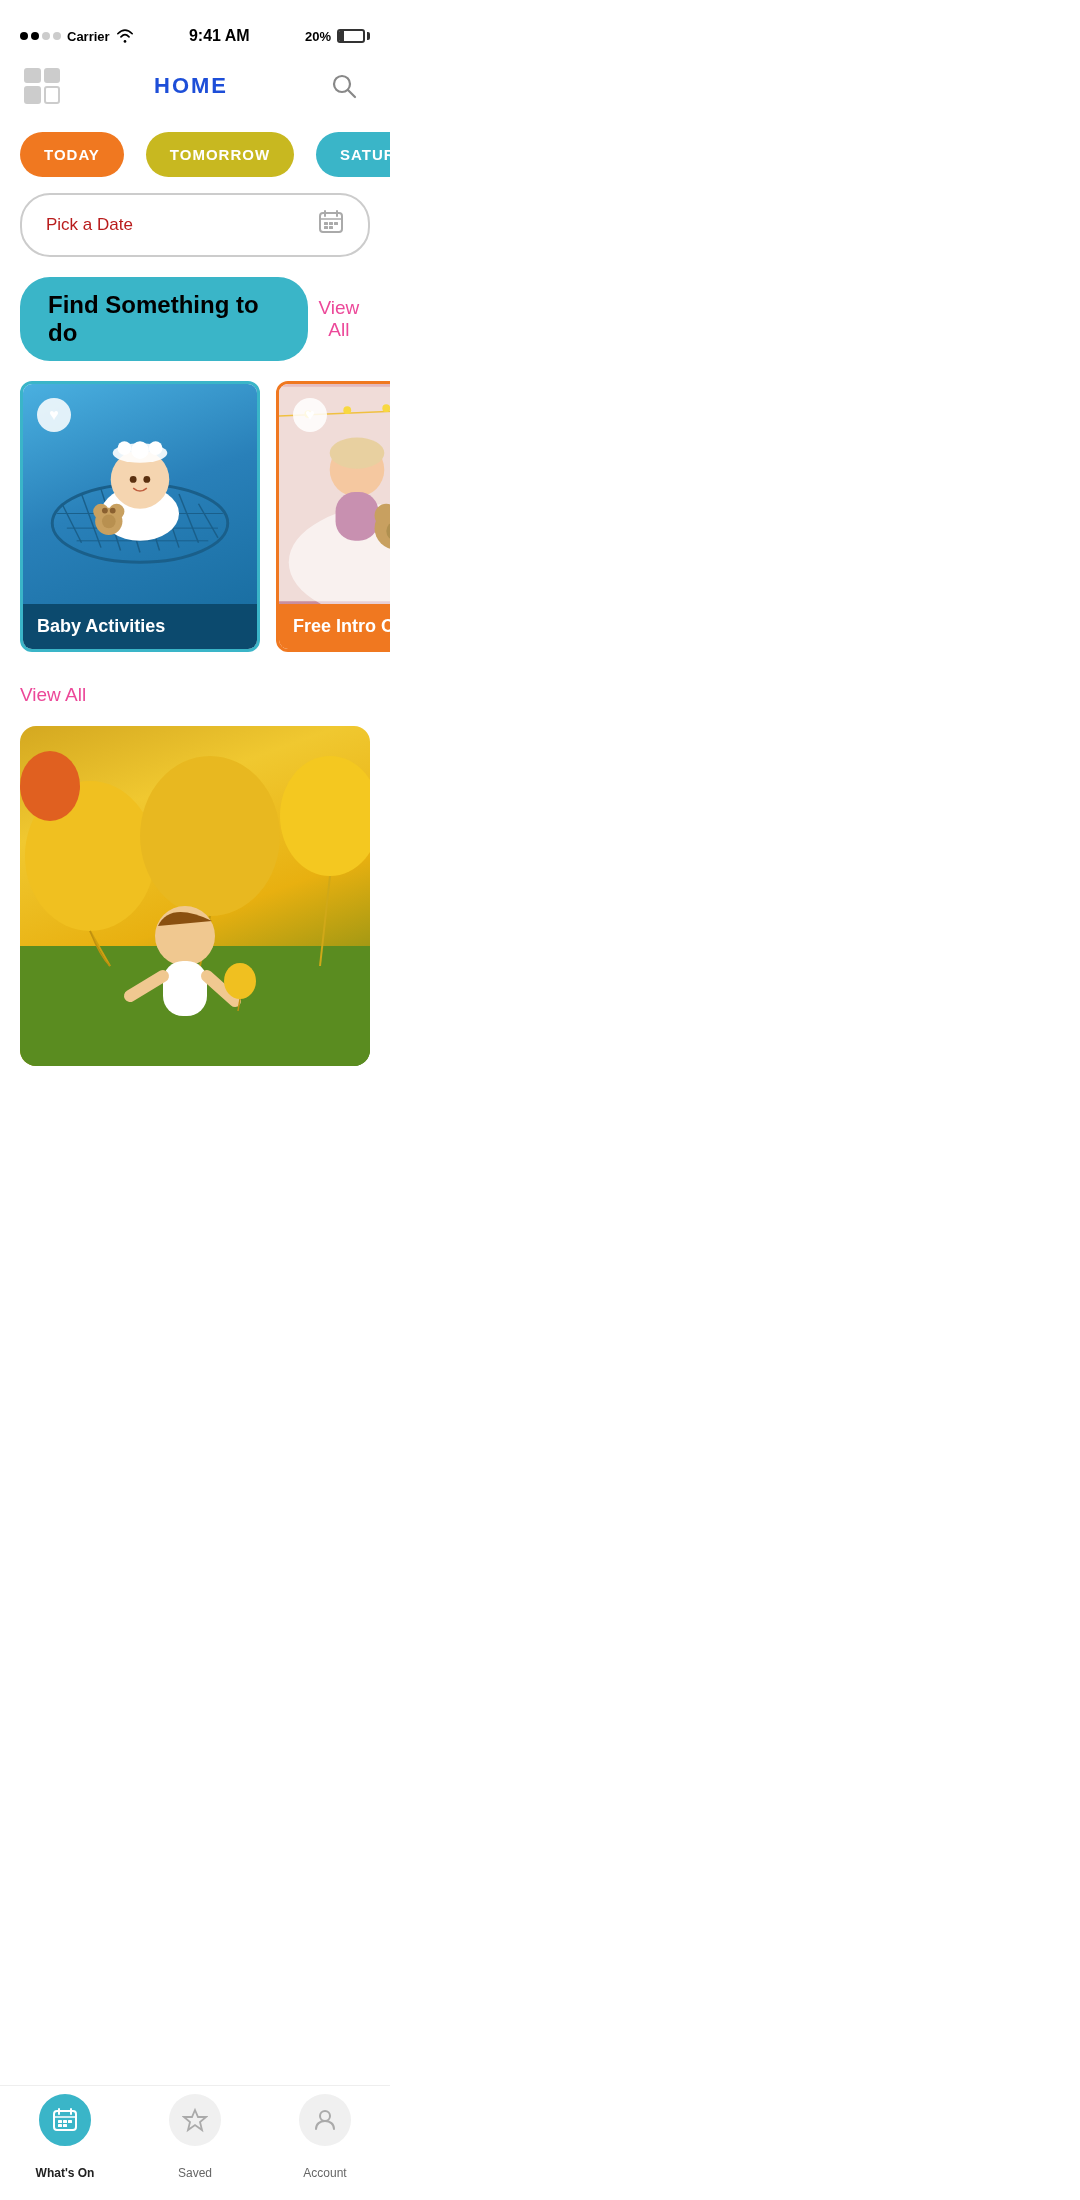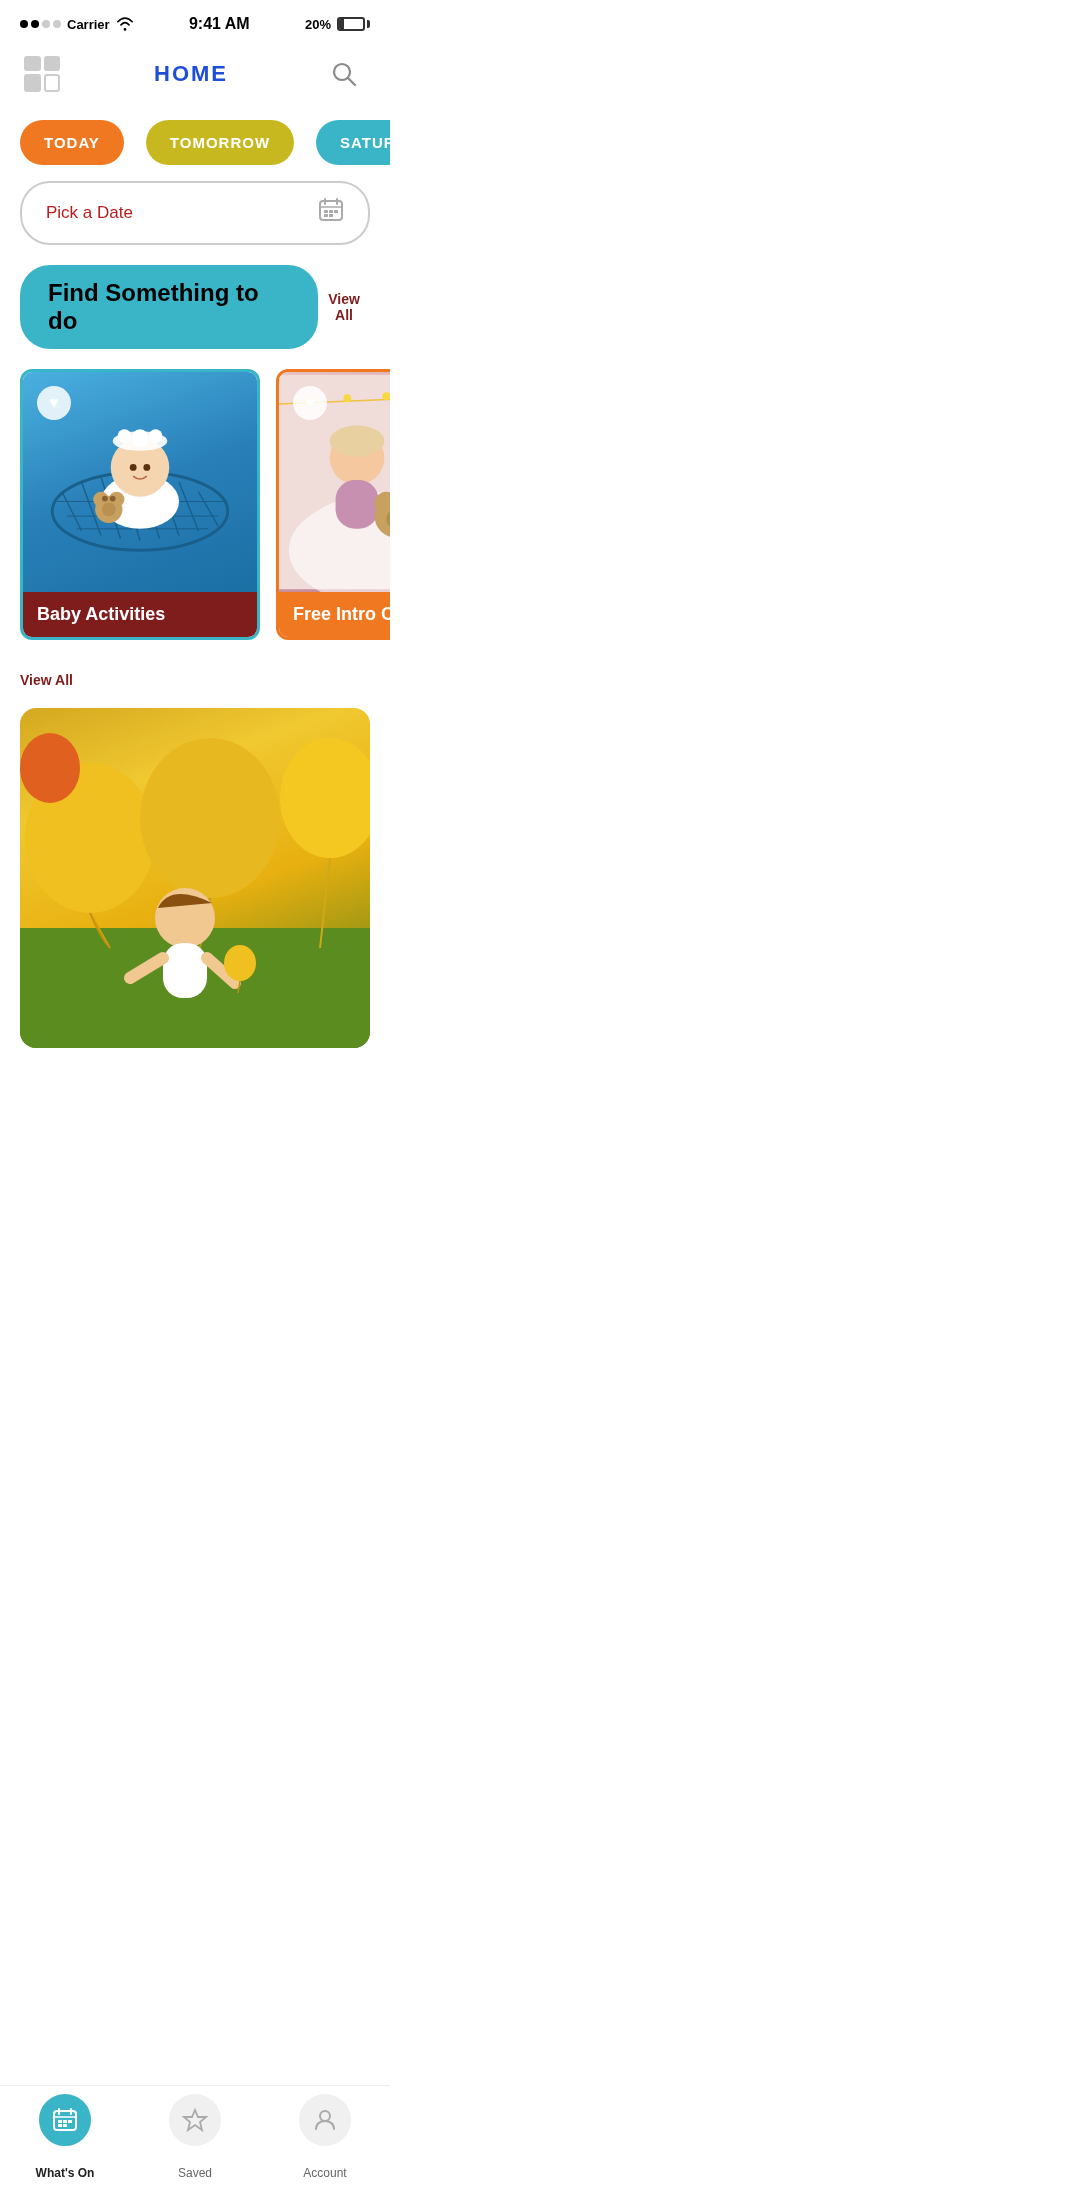--- a/index.html
+++ b/index.html
@@ -12,20 +12,21 @@
       overflow-x: hidden;
     }
 
     
     .status-bar {
       display: flex;
       justify-content: space-between;
       align-items: center;
       padding: 10px 20px 6px;
       height: 44px;
+      margin-top: 12px;
     }
     .status-left {
       display: flex;
       align-items: center;
       gap: 6px;
       font-size: 13px;
       font-weight: 600;
     }
     .signal-dots {
       display: flex;
@@ -155,23 +156,23 @@
       color: #000000;
       padding: 14px 28px;
       border-radius: 30px;
       font-size: 24px;
       font-weight: 700;
     }
     .section-label.orange {
       background: #f07820;
     }
     .view-all {
-      color: #7f1d1d;
-      font-size: 14px;
-      font-weight: 700;
+      color: #ec4899;
+      font-size: 19px;
+      font-weight: 400;
       cursor: pointer;
       background: none;
       border: none;
     }
 
     
     .cards-scroll {
       display: flex;
       gap: 0;
       overflow-x: auto;
@@ -421,21 +422,21 @@
         <circle cx="80" cy="128" r="8" fill="#c8a060"></circle>
         <circle cx="96" cy="128" r="8" fill="#c8a060"></circle>
         <circle cx="88" cy="138" r="7" fill="#b89050"></circle>
         <circle cx="84" cy="127" r="3" fill="#8a6030"></circle>
         <circle cx="92" cy="127" r="3" fill="#8a6030"></circle>
       </svg>
       <button class="heart-btn filled">
         <span class="heart-icon">♥</span>
       </button>
     </div>
-    <div class="card-label" style="background:#7f1d1d;">Baby Activities</div>
+    <div class="card-label" style="background:#0c4a6e;">Baby Activities</div>
   </div>
 
   <div class="activity-card card-orange">
     <div class="card-image kids-playing">
       <svg width="100%" height="220" viewBox="0 0 240 220">
 
         <rect width="240" height="220" fill="#f0dcd8"></rect>
 
         <line x1="0" y1="30" x2="240" y2="20" stroke="#f0c040" stroke-width="1.5"></line>
         <circle cx="30" cy="28" r="4" fill="#f8d840"></circle>

